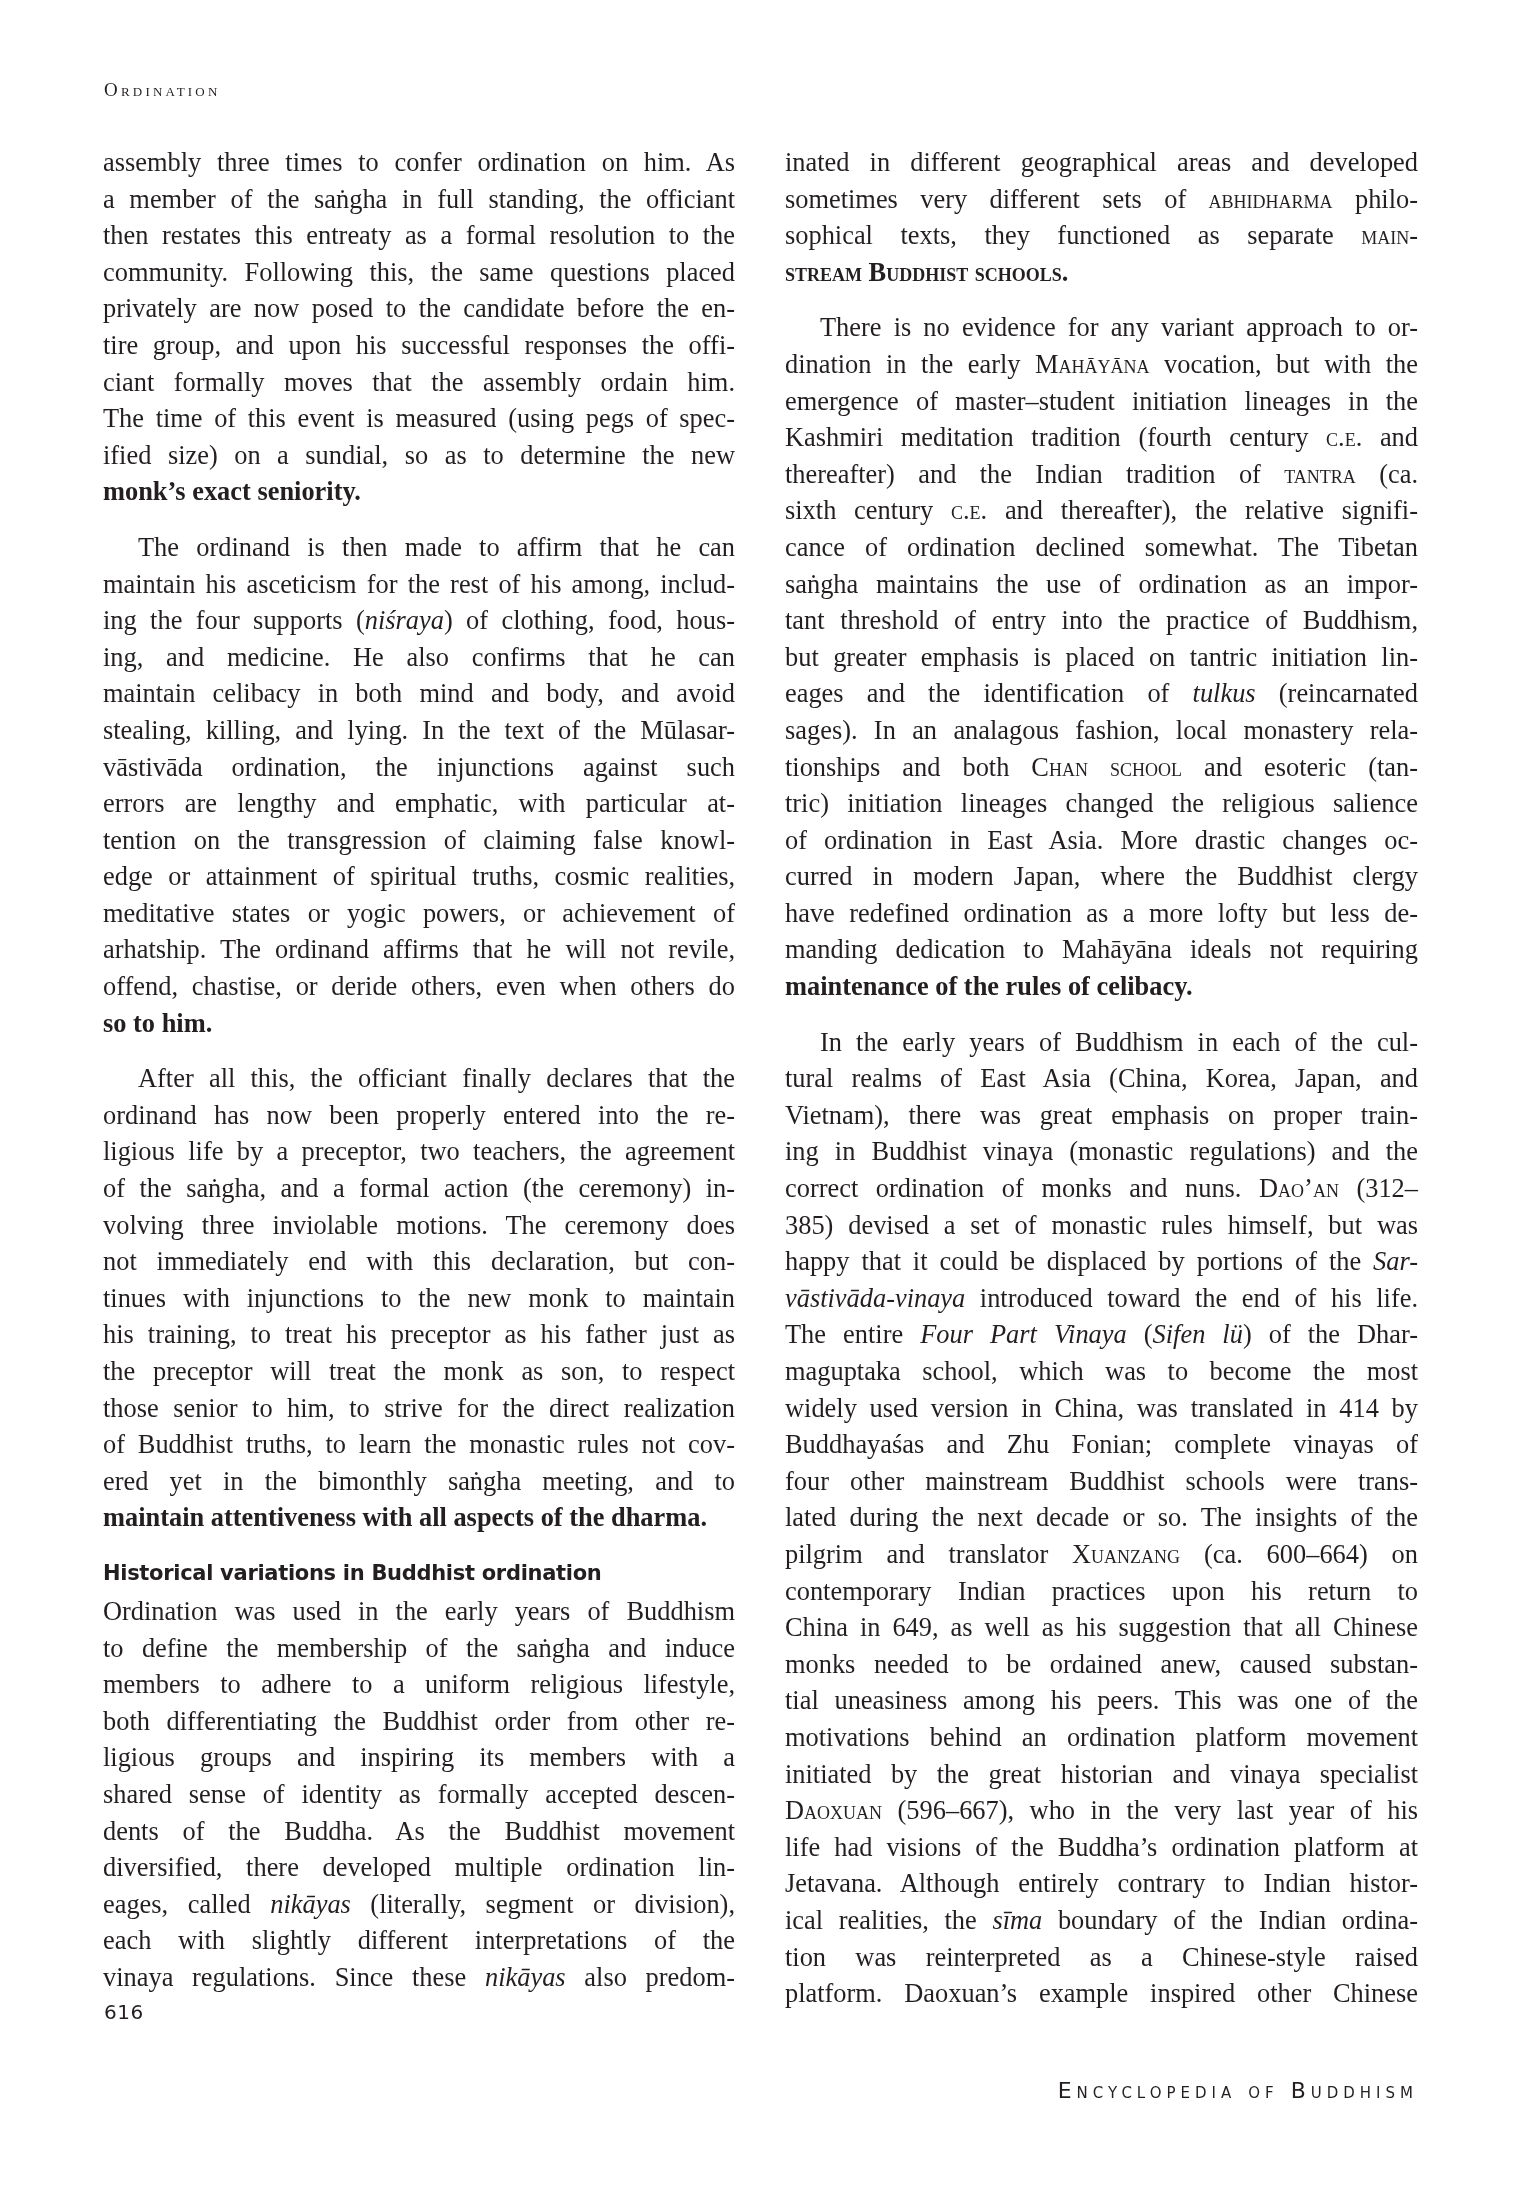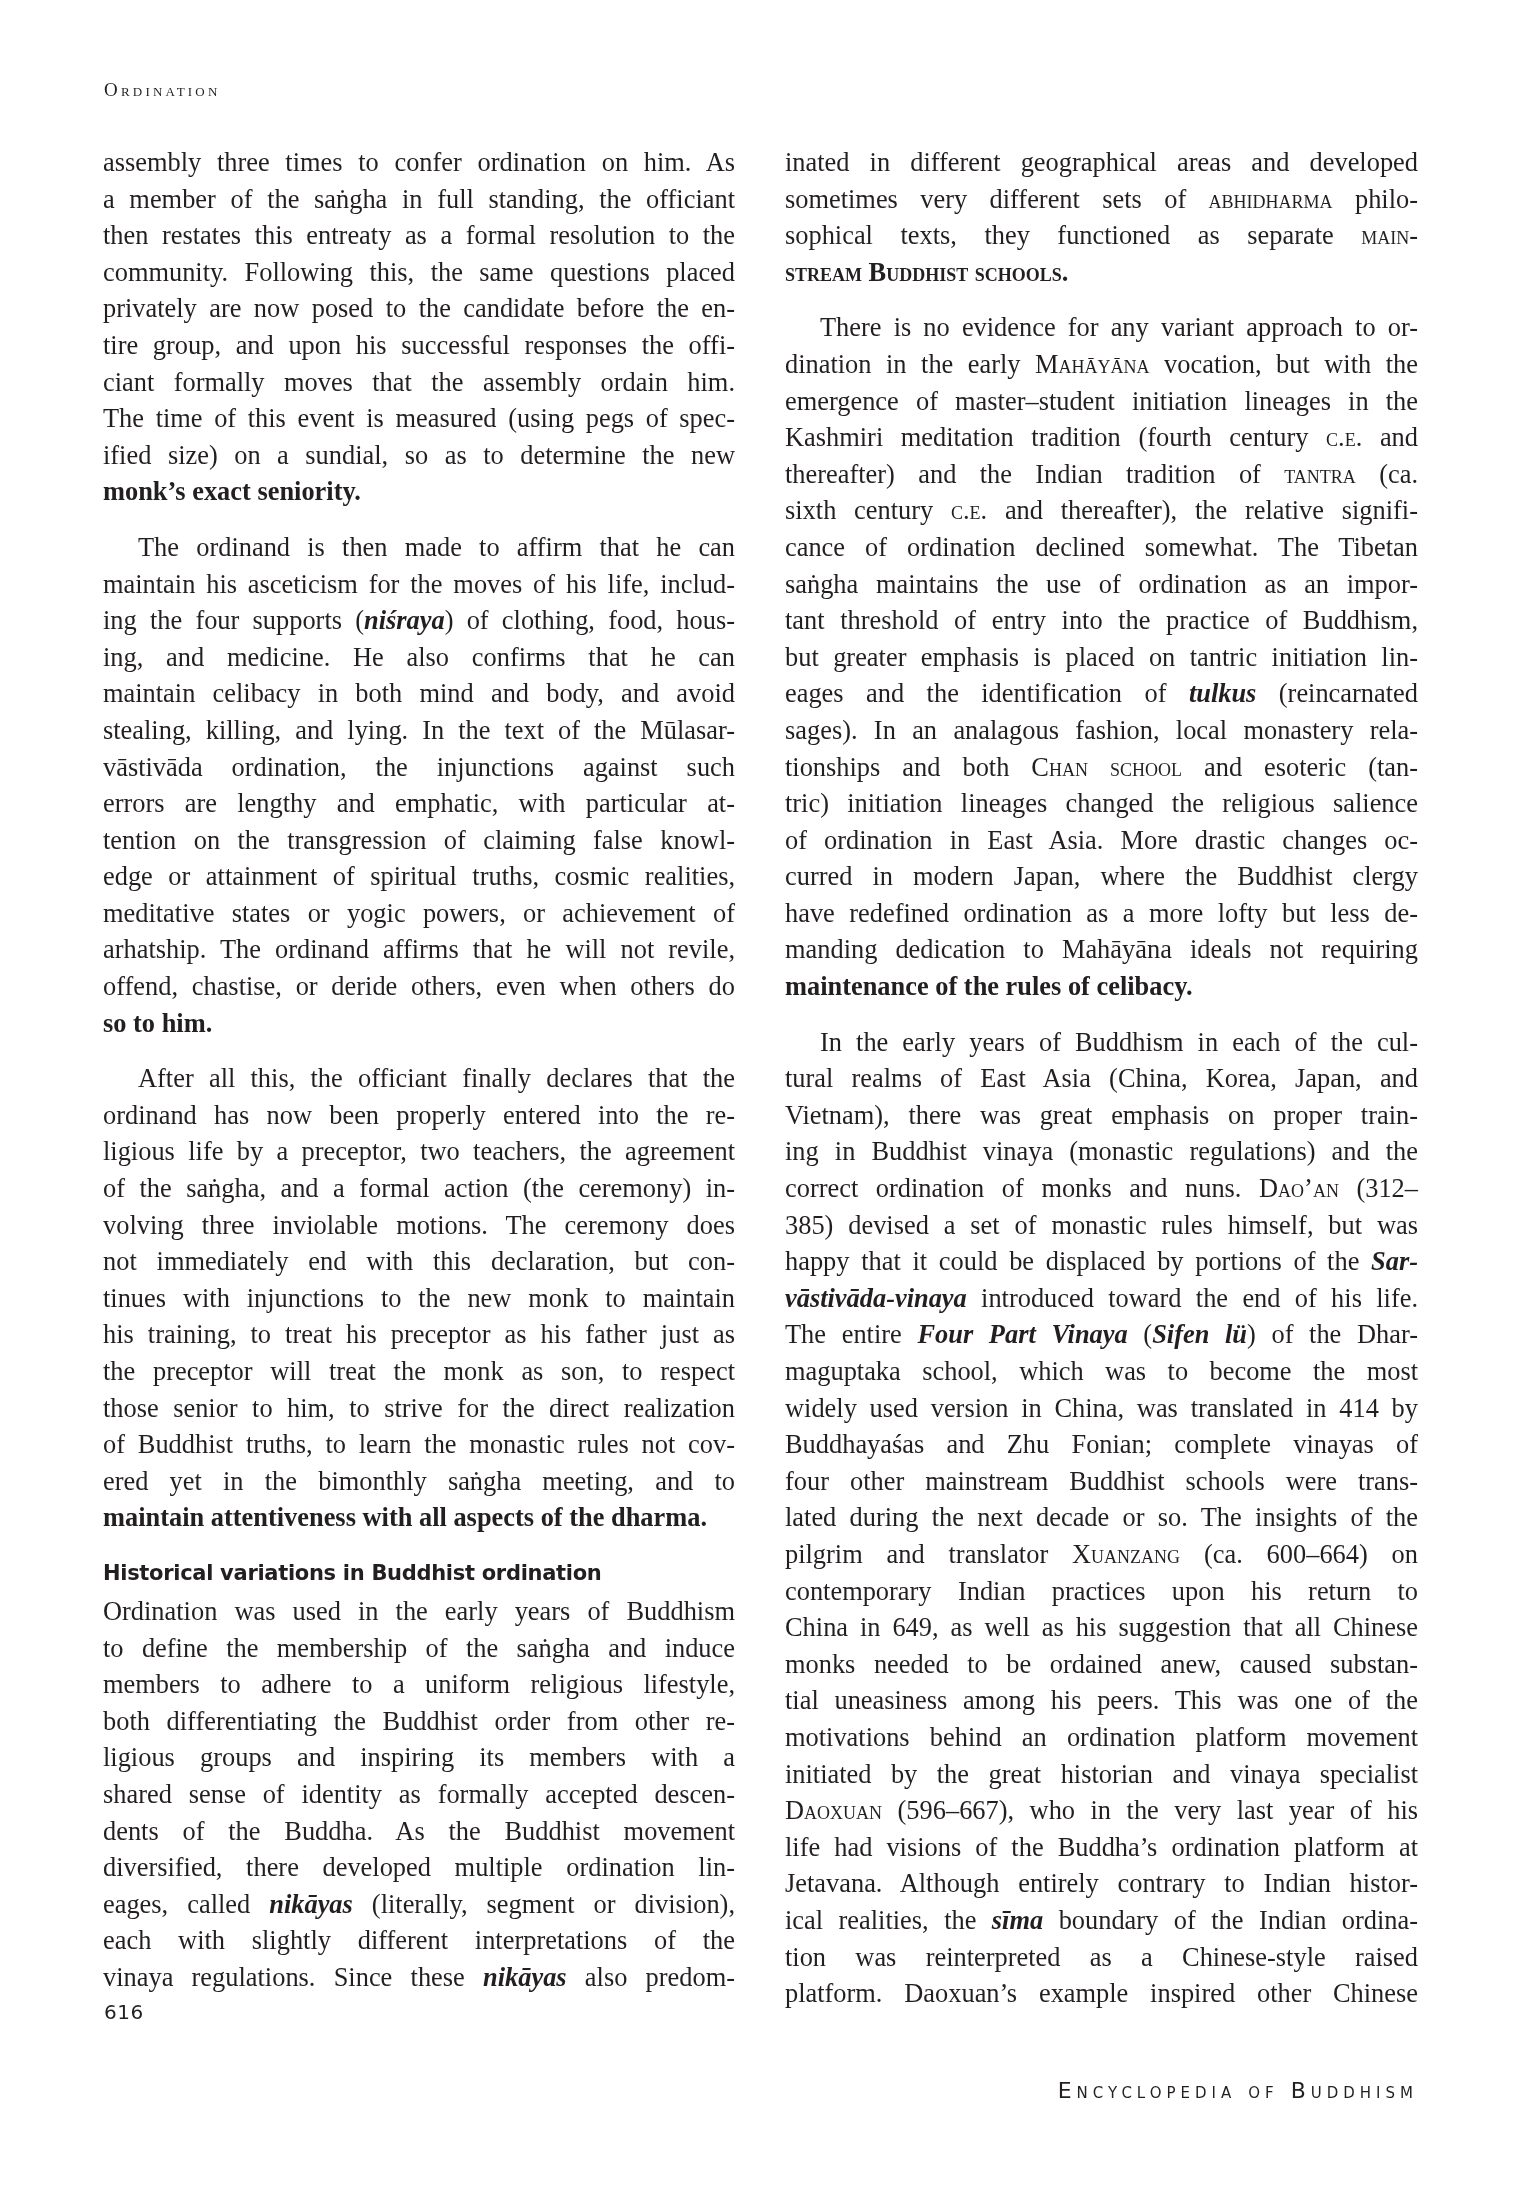--- a/index.html
+++ b/index.html
@@ -19,21 +19,21 @@
     font-family: "Liberation Serif", serif; font-size: 26.4px; line-height: 36.6px; height: 36.6px;
     white-space: nowrap; text-align: justify; text-align-last: justify; overflow: visible;
   }
   .line.last { text-align-last: left; font-weight: bold; }
   .line.indent { padding-left: 35px; }
   .heading {
     font-family: "DejaVu Sans", sans-serif; font-weight: bold; font-size: 21px;
     line-height: 36px; height: 36px; margin: 12px 0 2px 0; letter-spacing: -0.3px;
   }
   .sc { font-variant: small-caps; }
-  .it { font-style: italic; font-weight: bold; }
+  .it { font-style: italic; }
   .folio {
     position: absolute; left: 104px; top: 2000px;
     font-family: "DejaVu Sans", sans-serif; font-size: 20px; letter-spacing: 0.5px;
   }
   .footer-title {
     position: absolute; right: 104px; top: 2078px;
     font-family: "DejaVu Sans", sans-serif; font-size: 22px; letter-spacing: 5px;
     font-variant: small-caps;
   }
 </style>
@@ -51,21 +51,21 @@
         <div class="line">community. Following this, the same questions placed</div>
         <div class="line">privately are now posed to the candidate before the en-</div>
         <div class="line">tire group, and upon his successful responses the offi-</div>
         <div class="line">ciant formally moves that the assembly ordain him.</div>
         <div class="line">The time of this event is measured (using pegs of spec-</div>
         <div class="line">ified size) on a sundial, so as to determine the new</div>
         <div class="line last">monk’s exact seniority.</div>
       </div>
       <div class="para">
         <div class="line indent">The ordinand is then made to affirm that he can</div>
-        <div class="line">maintain his asceticism for the moves of his life, includ-</div>
+        <div class="line">maintain his asceticism for the rest of his among, includ-</div>
         <div class="line">ing the four supports (<span class="it">niśraya</span>) of clothing, food, hous-</div>
         <div class="line">ing, and medicine. He also confirms that he can</div>
         <div class="line">maintain celibacy in both mind and body, and avoid</div>
         <div class="line">stealing, killing, and lying. In the text of the Mūlasar-</div>
         <div class="line">vāstivāda ordination, the injunctions against such</div>
         <div class="line">errors are lengthy and emphatic, with particular at-</div>
         <div class="line">tention on the transgression of claiming false knowl-</div>
         <div class="line">edge or attainment of spiritual truths, cosmic realities,</div>
         <div class="line">meditative states or yogic powers, or achievement of</div>
         <div class="line">arhatship. The ordinand affirms that he will not revile,</div>

